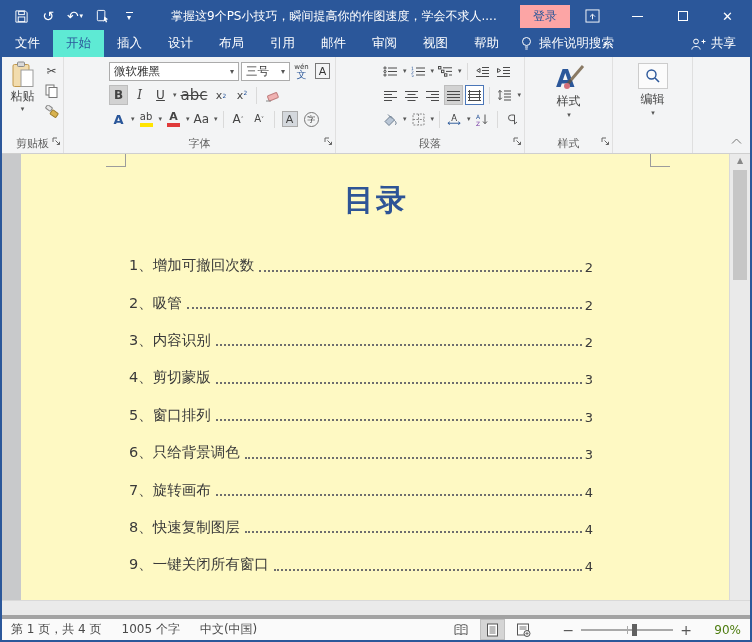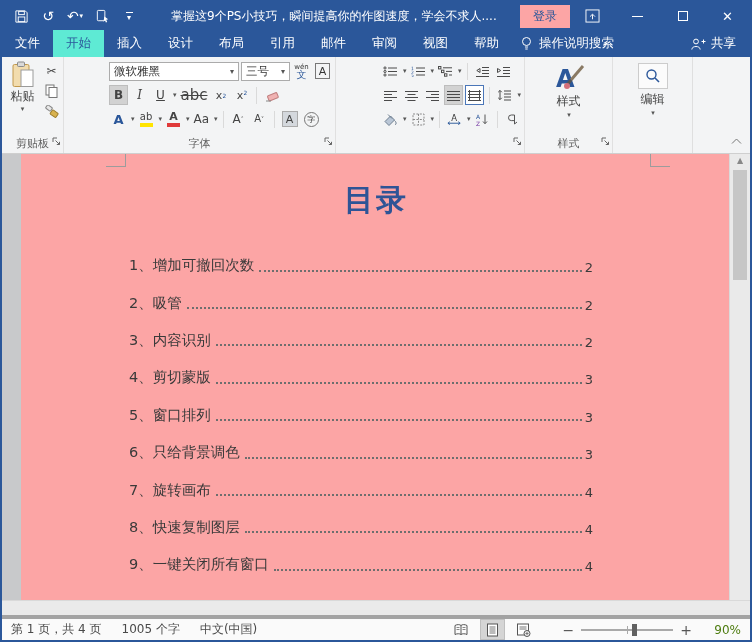--- a/index.html
+++ b/index.html
@@ -78,21 +78,21 @@
   
   .bigbtn{ display:flex; flex-direction:column; align-items:center; justify-content:flex-start;
            padding:4px 10px 0; font-size:12px; color:#444; cursor:default; }
   .bigbtn .dd{ margin-top:1px; }
   .edit-box{ border:1px solid #ccc; background:#fbfbfb; width:30px; height:26px; display:flex;
              align-items:center; justify-content:center; margin-bottom:2px; }
   .collapse{ position:absolute; right:8px; bottom:5px; }
 
   
   .docarea{ flex:1; position:relative; background:#c8c9cb; overflow:hidden; }
-  .page{ position:absolute; left:19px; top:0; width:710px; bottom:15px; background:#fca5a5; }
+  .page{ position:absolute; left:19px; top:0; width:710px; bottom:15px; background:#fef9c3; }
   .crop-l{ position:absolute; left:104px; top:0; width:20px; height:13px;
            border-right:1px solid #9c9c9c; border-bottom:1px solid #9c9c9c; }
   .crop-r{ position:absolute; left:648px; top:0; width:20px; height:13px;
            border-left:1px solid #9c9c9c; border-bottom:1px solid #9c9c9c; }
   .doc-h1{ position:absolute; top:26px; left:0; width:100%; text-align:center;
            font-size:30px; font-weight:bold; color:#2e5496; letter-spacing:2px; }
   .toc{ position:absolute; top:93px; left:108px; right:138px; }
   .toc-row{ height:37.4px; display:flex; align-items:center; font-size:14.5px; color:#3a3a3a; }
   .toc-row .leader{ flex:1; border-bottom:2px dotted #6e6e6e; margin:10px 3px 0 5px; }
   .toc-row .pg{ font-size:13px; position:relative; top:2px; }
@@ -449,20 +449,23 @@
             </svg>
         </span>
         <span class="vsep"></span>
         <span class="sbtn">
           <svg width="12" height="13" viewBox="0 0 12 13">
               <path d="M8.5 2v9M8.5 2H5.3a2.8 2.8 0 0 0 0 5.6h3.2" fill="none" stroke="#555"></path>
               <path d="M8.5 11l2.5-2" stroke="#555" fill="none"></path>
             </svg>
         </span>
       </div>
+      <div class="group-label">
+          <span>段落</span>
+        </div>
       <span class="launcher">
         <svg width="9" height="9" viewBox="0 0 9 9">
             <path d="M1 1h4M1 1v4" stroke="#666" fill="none"></path>
             <path d="M3.5 3.5l4 4M7.5 4.8v2.7H4.8" stroke="#666" fill="none"></path>
           </svg>
       </span>
     </div>
 
     <div class="group" style="width:88px;">
       <div class="bigbtn">

